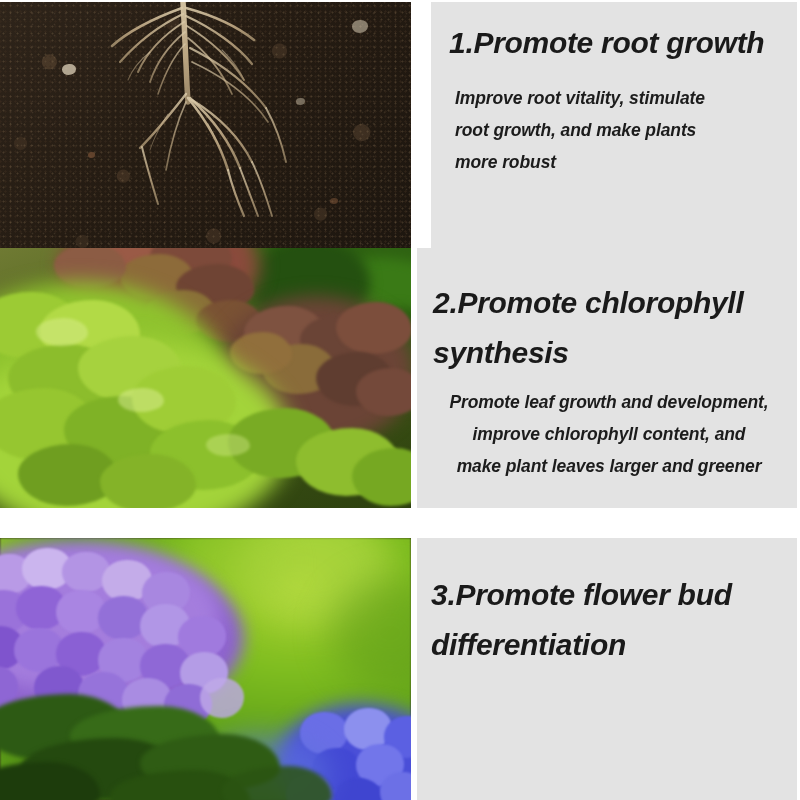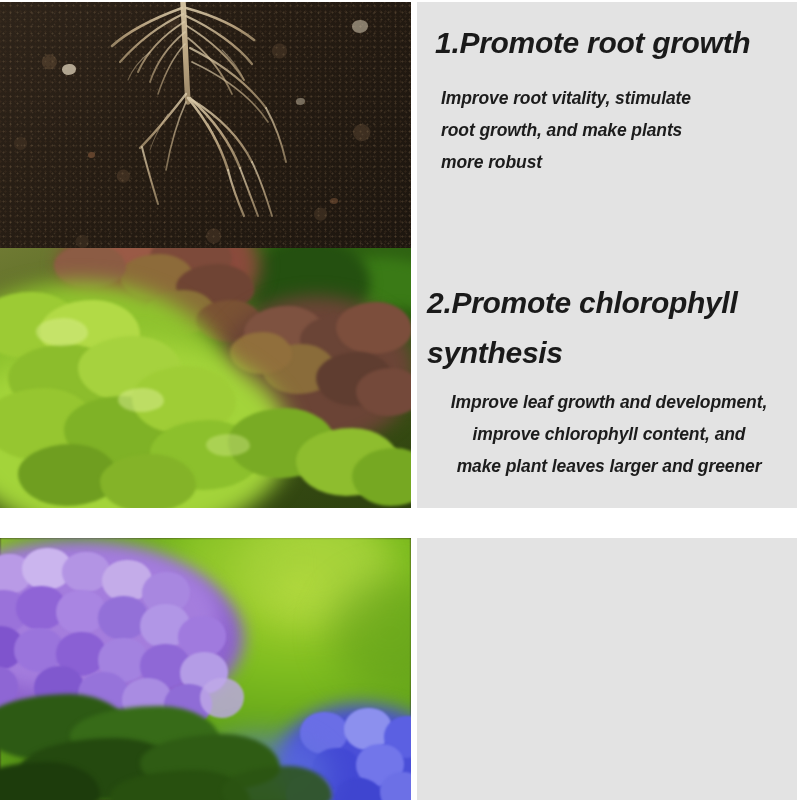--- a/index.html
+++ b/index.html
@@ -22,21 +22,21 @@
   }
 
   .feature-row {
     position: absolute;
     left: 0;
     width: 800px;
     display: flex;
     align-items: stretch;
   }
 
-  #row-1 { top: 2px;   height: 272px; }
+  #row-1 { top: 2px;   height: 272px; gap: 14px; }
   #row-2 { top: 248px; height: 260px; }
   #row-3 { top: 538px; height: 262px; }
 
   .photo {
     position: relative;
     width: 411px;
     flex: 0 0 411px;
     overflow: hidden;
     background: #2a2018;
   }
@@ -70,21 +70,21 @@
     line-height: 32px;
     letter-spacing: -0.1px;
     white-space: pre-line;
     margin: 0;
     padding: 0 10px 0 18px;
   }
 
   #row-1 .heading    { padding-top: 16px; padding-left: 18px; }
   #row-1 .body-text  { padding-top: 14px; padding-left: 24px; }
 
-  #row-2 .heading    { padding-top: 30px; padding-left: 10px; }
+  #row-2 .heading    { padding-top: 30px; padding-left: 16px; }
   #row-2 .body-text  { padding-top: 8px;  padding-left: 14px; text-align: center; }
 
   #row-3 .heading    { padding-top: 32px; padding-left: 14px; }
   #row-3 .body-text  { padding-top: 8px;  padding-left: 25px; }
 
   
   .soil-bg {
     position: absolute;
     inset: 0;
     background:
@@ -272,21 +272,21 @@
       <div class="leaf" style="left:100px; top:206px; width:96px;  height:58px;  background:#84b328;"></div>
 
       <div class="leaf" style="left:36px;  top:70px;  width:52px;  height:28px;  background:#d6ec86; opacity:0.55;"></div>
       <div class="leaf" style="left:118px; top:140px; width:46px;  height:24px;  background:#e2f29c; opacity:0.45;"></div>
       <div class="leaf" style="left:206px; top:186px; width:44px;  height:22px;  background:#d9ee8e; opacity:0.4;"></div>
     </div>
 
     <div class="text-panel">
       <p class="heading">2.Promote chlorophyll
 synthesis</p>
-      <p class="body-text">Improve leaf growth and development,
+      <p class="body-text">Promote leaf growth and development,
 improve chlorophyll content, and
 make plant leaves larger and greener</p>
     </div>
   </div>
 
   <div class="feature-row" id="row-3">
 
     <div class="photo">
       <div class="hydra-bg"></div>
 
@@ -335,16 +335,18 @@
       <div class="dark-leaf" style="left:-20px; top:156px; width:150px; height:66px; background:#2d5a14;"></div>
       <div class="dark-leaf" style="left:70px;  top:168px; width:150px; height:60px; background:#376b18;"></div>
       <div class="dark-leaf" style="left:20px;  top:200px; width:160px; height:62px; background:#24490f;"></div>
       <div class="dark-leaf" style="left:140px; top:196px; width:140px; height:58px; background:#2f5c14;"></div>
       <div class="dark-leaf" style="left:-30px; top:224px; width:130px; height:54px; background:#1d3c0c;"></div>
       <div class="dark-leaf" style="left:110px; top:232px; width:140px; height:52px; background:#28500f;"></div>
       <div class="dark-leaf" style="left:222px; top:228px; width:110px; height:50px; background:#2b5412; opacity:0.85;"></div>
     </div>
 
     <div class="text-panel">
+      <p class="heading">3.Promote flower bud
+differentiation</p>
     </div>
   </div>
 
 </div>
 
 </body></html>

